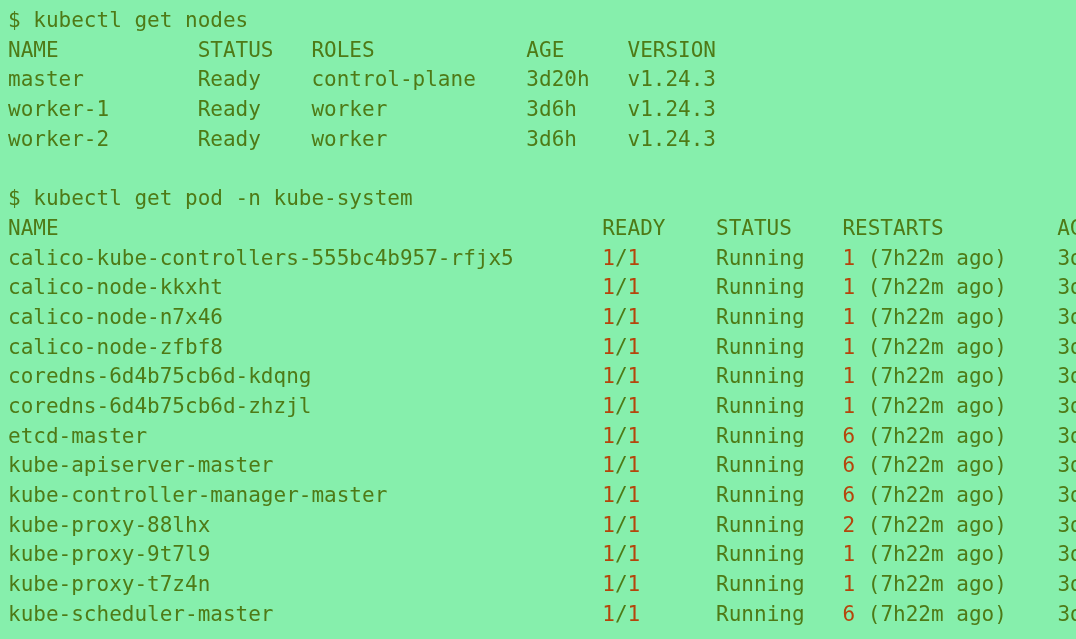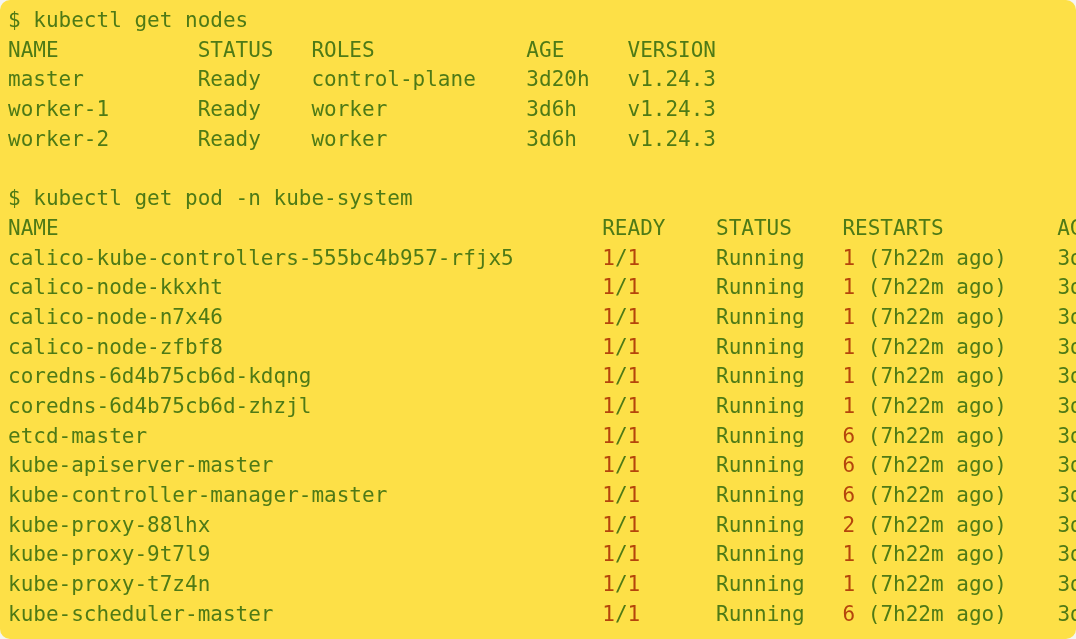--- a/index.html
+++ b/index.html
@@ -10,30 +10,29 @@
   body {
     width: 1076px;
     height: 639px;
     background: #f4f4f4;
     overflow: hidden;
     font-family: "DejaVu Sans Mono", "Liberation Mono", monospace;
   }
   #terminal {
     width: 1076px;
     height: 639px;
-    background: #fde047;
+    background: #86efac;
     padding: 6px 0 0 8px;
     box-sizing: border-box;
     font-family: "DejaVu Sans Mono", "Liberation Mono", monospace;
     font-size: 21px;
     line-height: 29.7px;
     color: #4e7a16;
     white-space: pre;
     letter-spacing: 0px;
-    border-radius: 10px;
   }
   .line {
     height: 29.7px;
     white-space: pre;
     font-family: "DejaVu Sans Mono", "Liberation Mono", monospace;
   }
   .blank {
     height: 29.7px;
   }
   .num {

